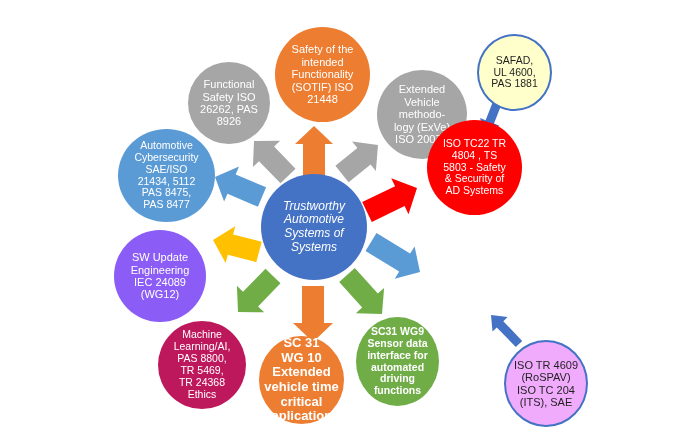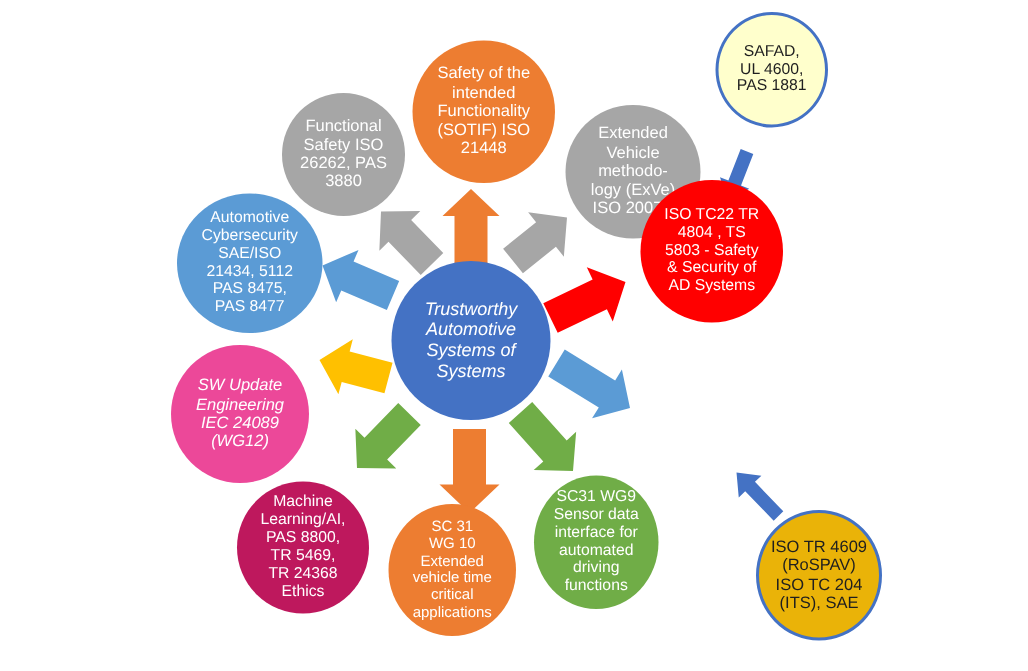--- a/index.html
+++ b/index.html
@@ -15,25 +15,25 @@
   }
   .node-label{white-space:pre-line;line-height:1.13;display:block;width:100%;}
   
   .n-center        {left:261px;top:174px;width:106px;height:106px;font-size:12px;}
   .n-sotif         {left:275px;top:27px; width:95px; height:95px; font-size:11px;}
   .n-functional    {left:188px;top:62px; width:82px; height:82px; font-size:11px;}
   .n-extended      {left:377px;top:70px; width:90px; height:89px; font-size:11px;}
   .n-cyber         {left:118px;top:129px;width:97px; height:93px; font-size:10.5px;}
   .n-swupdate      {left:114px;top:230px;width:92px; height:92px; font-size:11px;}
   .n-ml            {left:158px;top:321px;width:88px; height:88px; font-size:10.5px;}
-  .n-sc31wg10      {left:259px;top:336px;width:85px; height:88px; font-size:10px;}
-  .n-sc31wg9       {left:356px;top:317px;width:83px; height:89px; font-size:10.5px;}
+  .n-sc31wg10      {left:259px;top:336px;width:85px; height:88px; font-size:13px;font-weight:bold;}
+  .n-sc31wg9       {left:356px;top:317px;width:83px; height:89px; font-size:10.5px;font-weight:bold;}
   .n-etsi          {left:423px;top:228px;width:94px; height:90px; font-size:11px;}
   .n-isotc22       {left:427px;top:120px;width:95px; height:95px; font-size:10.5px;}
-  .n-safad         {left:477px;top:8px; width:75px; height:77px; font-size:10.5px;}
+  .n-safad         {left:477px;top:34px; width:75px; height:77px; font-size:10.5px;}
   .n-isotr4609     {left:504px;top:340px;width:84px; height:87px; font-size:11px;}
 </style>
 </head>
 <body>
 
 <div class="canvas">
   <svg id="arrow-layer" viewBox="0 0 685 447">
       <polygon points="325.0,182.0 325.0,144.0 333.0,144.0 314.0,126.0 295.0,144.0 303.0,144.0 303.0,182.0" fill="#ED7D31"></polygon>
       <polygon points="295.5,168.7 274.1,146.6 280.2,140.7 254.0,141.0 252.9,167.1 259.0,161.2 280.5,183.3" fill="#A6A6A6"></polygon>
       <polygon points="348.6,182.2 370.6,164.5 375.9,171.1 378.0,145.0 352.1,141.5 357.4,148.1 335.4,165.8" fill="#A6A6A6"></polygon>
@@ -60,41 +60,41 @@
 intended
 Functionality
 (SOTIF) ISO
 21448</span>
   </div>
 
   <div class="node n-functional" style="background: rgb(166, 166, 166); color: rgb(255, 255, 255);">
     <span class="node-label">Functional
 Safety ISO
 26262, PAS
-3880</span>
+8926</span>
   </div>
 
   <div class="node n-extended" style="background: rgb(166, 166, 166); color: rgb(255, 255, 255);">
     <span class="node-label">Extended
 Vehicle
 methodo-
 logy (ExVe)
 ISO 2007X</span>
   </div>
 
   <div class="node n-cyber" style="background: rgb(91, 155, 213); color: rgb(255, 255, 255);">
     <span class="node-label">Automotive
 Cybersecurity
 SAE/ISO
 21434, 5112
 PAS 8475,
 PAS 8477</span>
   </div>
 
-  <div class="node n-swupdate" style="background: #ec4899; color: rgb(255, 255, 255); font-style: italic;">
+  <div class="node n-swupdate" style="background: #8b5cf6; color: rgb(255, 255, 255);">
     <span class="node-label">SW Update
 Engineering
 IEC 24089
 (WG12)</span>
   </div>
 
   <div class="node n-ml" style="background: #be185d; color: rgb(255, 255, 255);">
     <span class="node-label">Machine
 Learning/AI,
 PAS 8800,
@@ -129,19 +129,19 @@
 &amp; Security of
 AD Systems</span>
   </div>
 
   <div class="node n-safad" style="background: rgb(255, 255, 204); color: rgb(31, 31, 31); border: 2px solid rgb(68, 114, 196);">
     <span class="node-label">SAFAD,
 UL 4600,
 PAS 1881</span>
   </div>
 
-  <div class="node n-isotr4609" style="background: #eab308; color: rgb(31, 31, 31); border: 2px solid rgb(68, 114, 196);">
+  <div class="node n-isotr4609" style="background: #f0abfc; color: rgb(31, 31, 31); border: 2px solid rgb(68, 114, 196);">
     <span class="node-label">ISO TR 4609
 (RoSPAV)
 ISO TC 204
 (ITS), SAE</span>
   </div>
 </div>
 
 </body></html>

